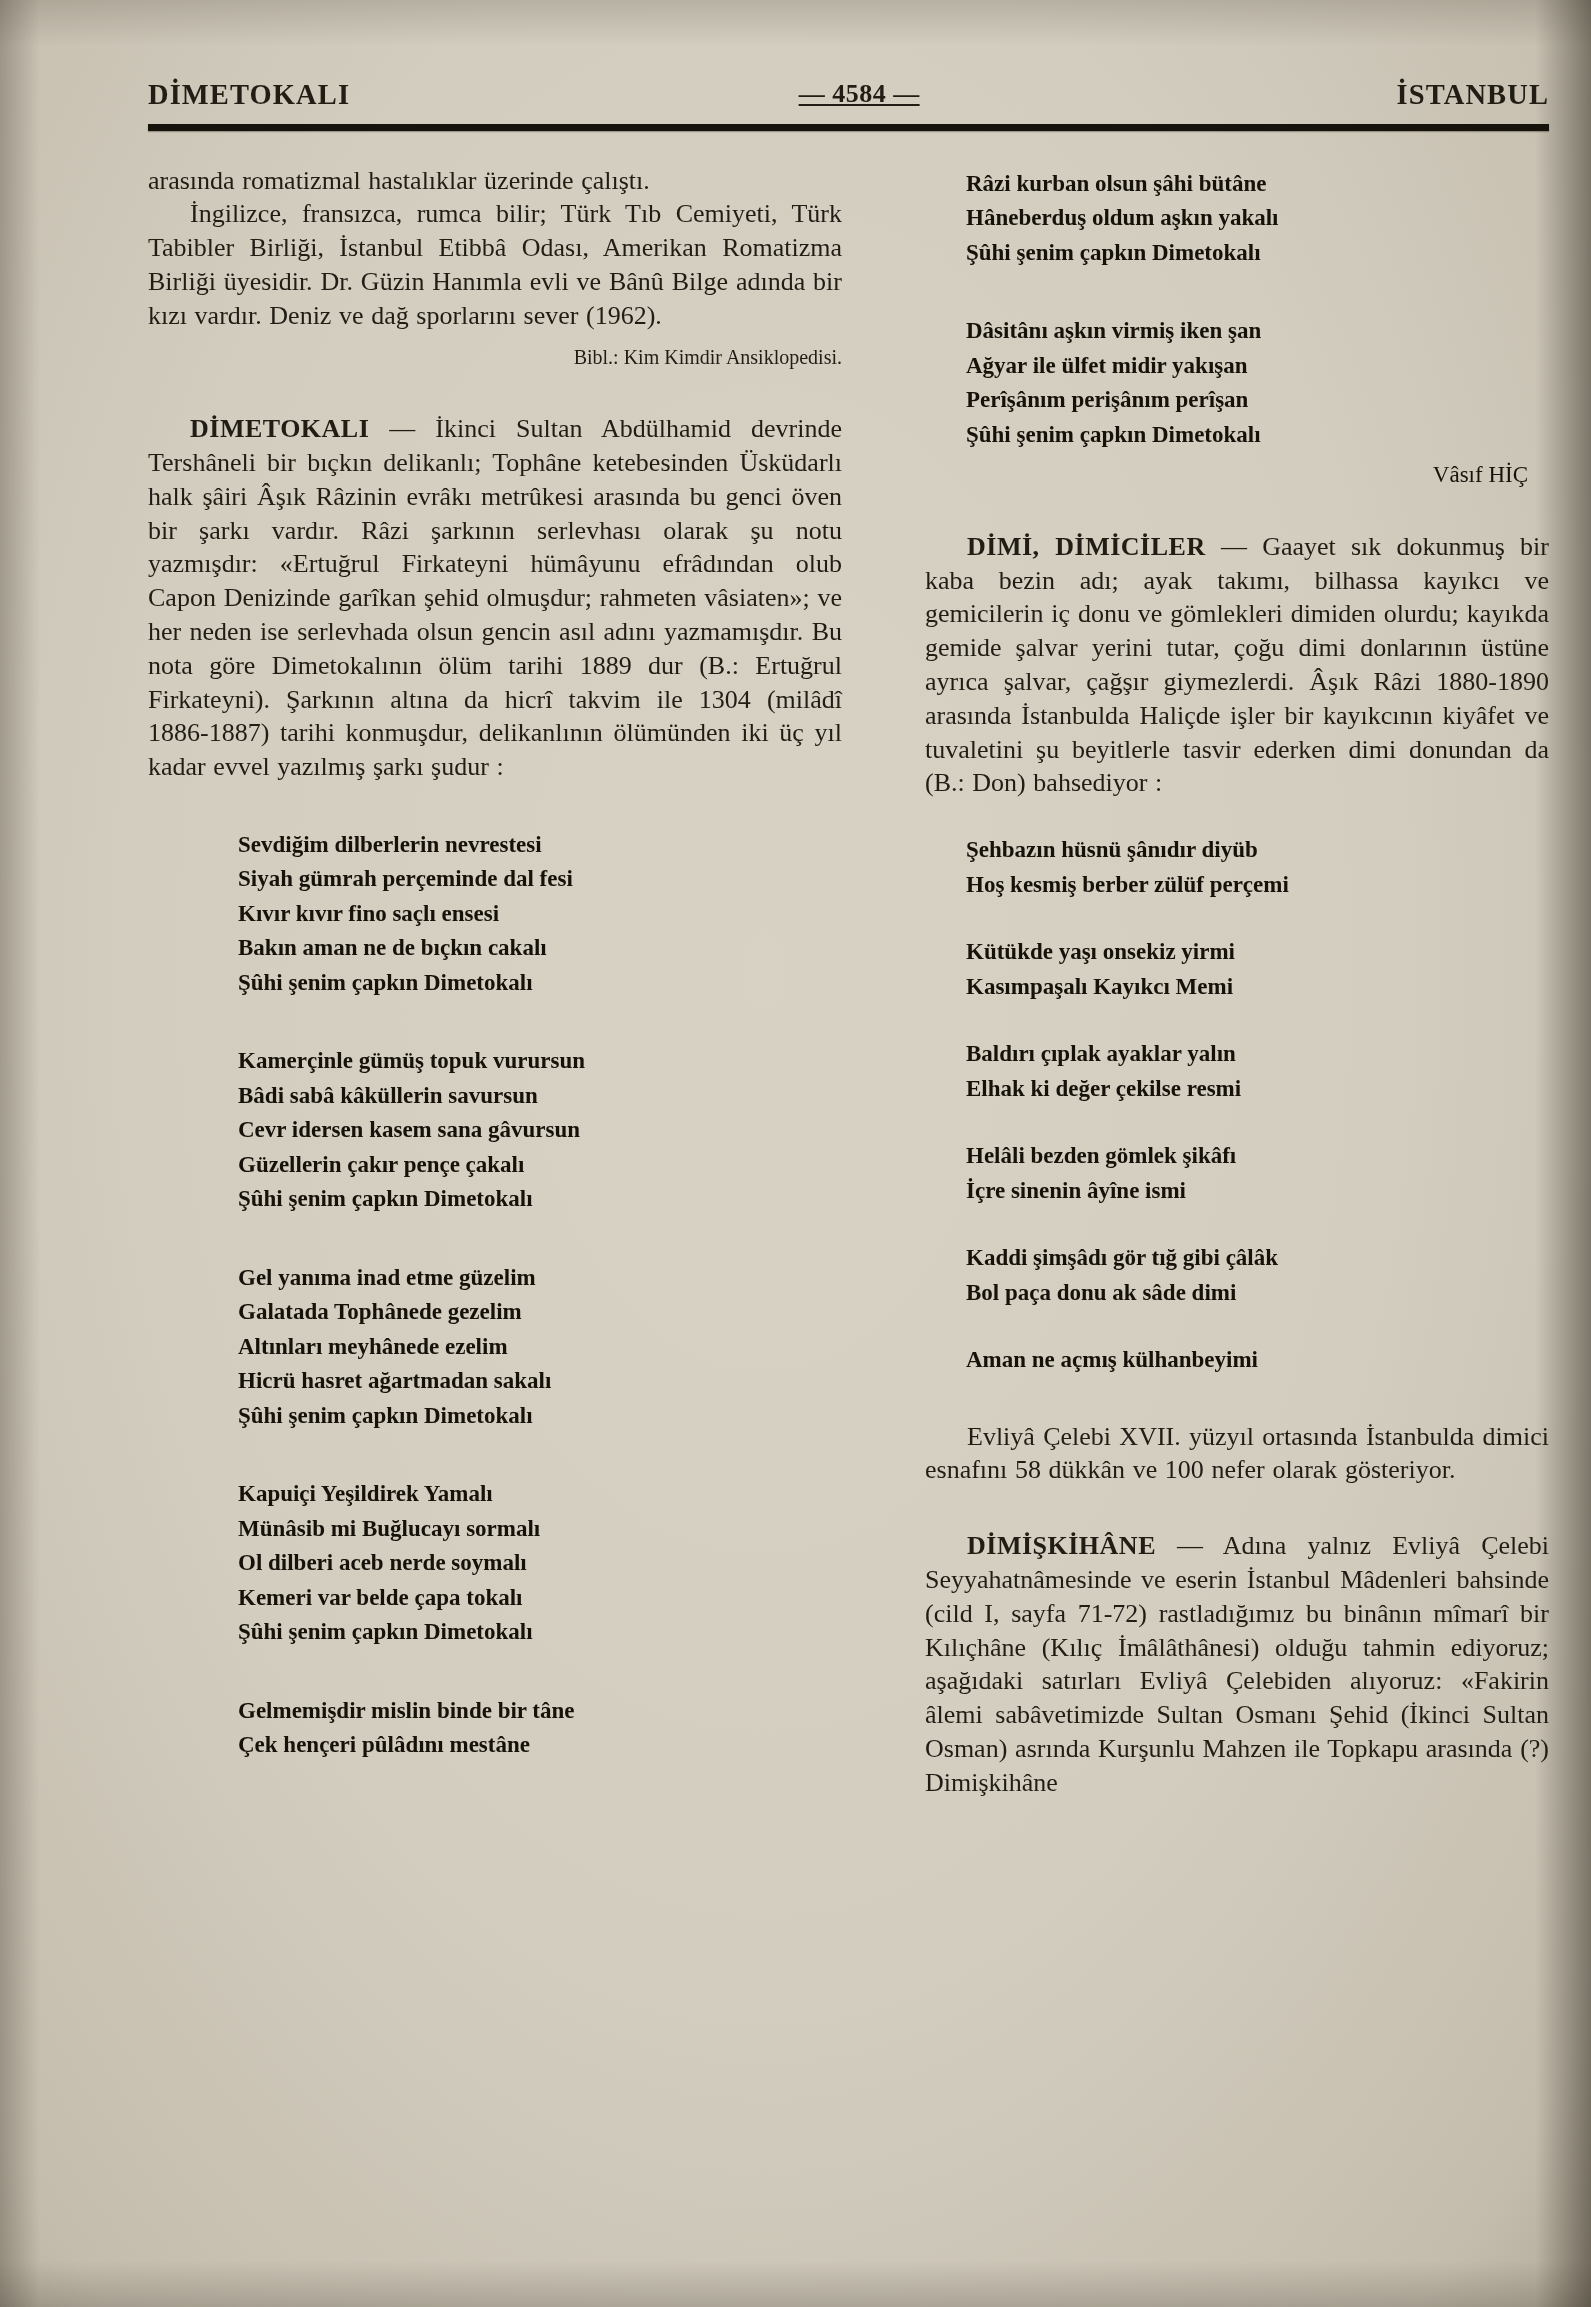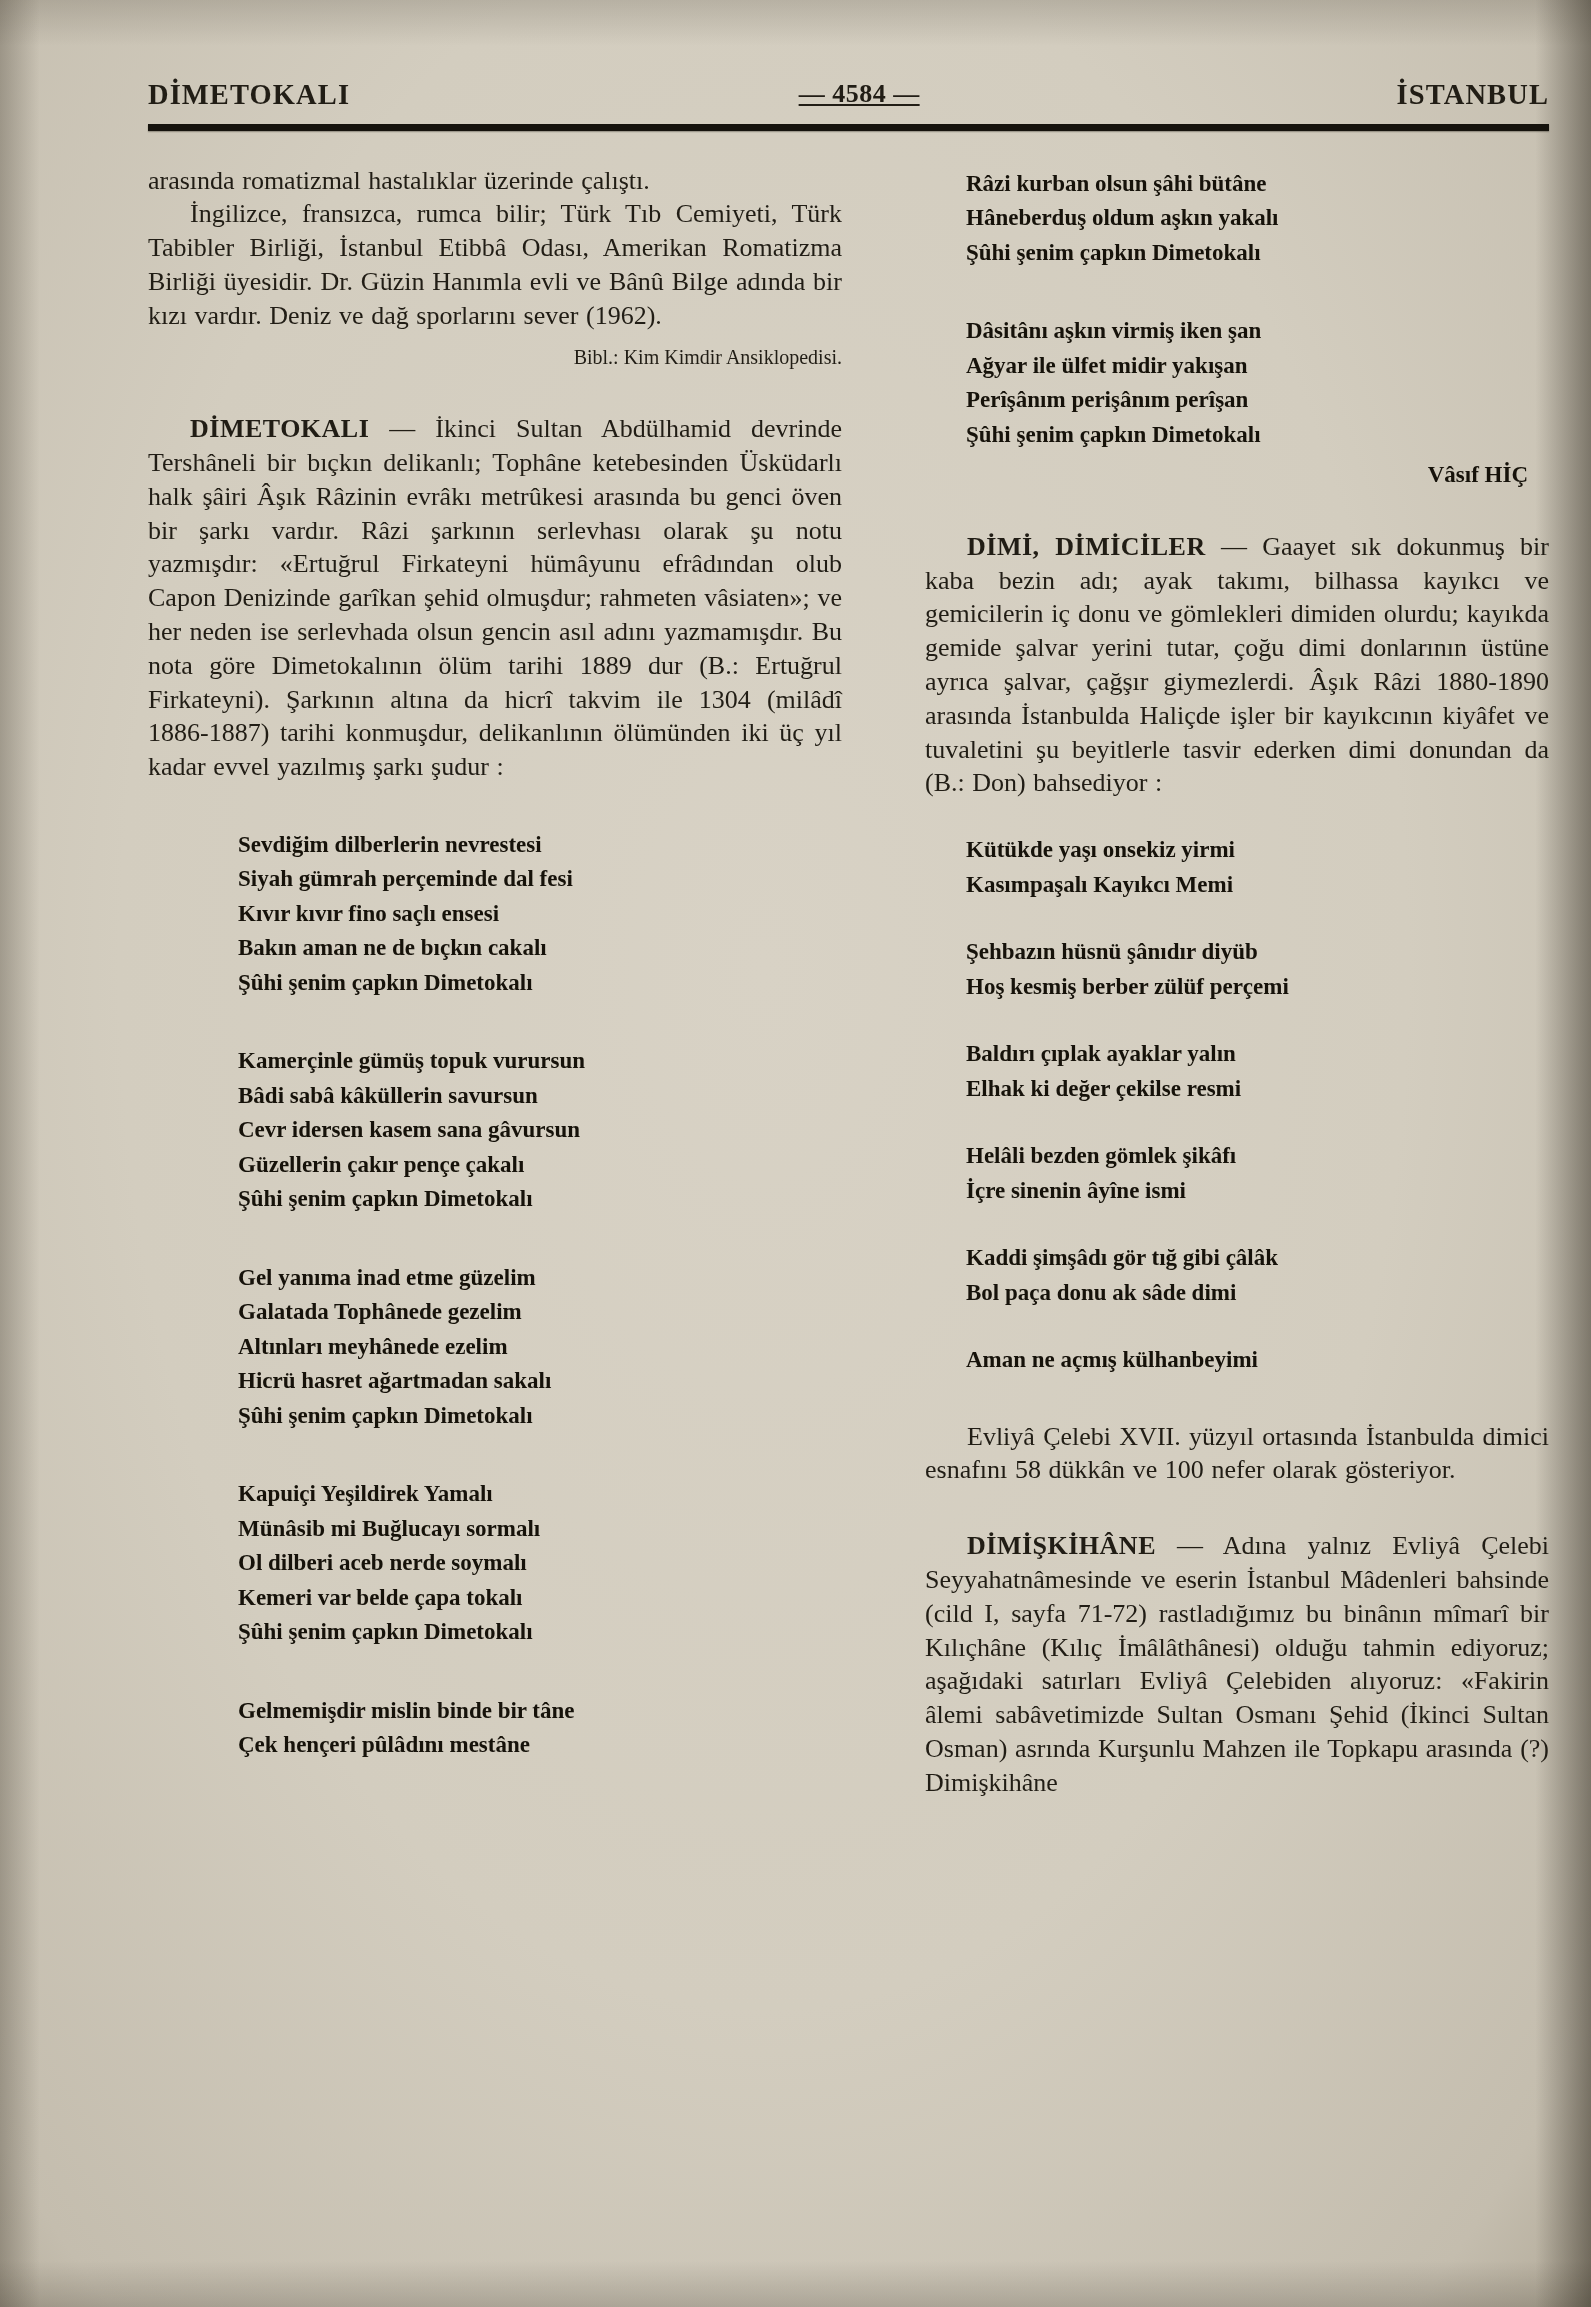--- a/index.html
+++ b/index.html
@@ -75,21 +75,21 @@
     font-size:23px;
     line-height:1.5;
     font-weight:700;
     color:#16120a;
     white-space:nowrap;
   }
   .attribution{
     margin:9.5px 21px 0 0;
     text-align:right;
     font-size:23px;
-    font-weight:700;
+    font-weight:400;
     color:#16120a;
   }
 </style>
 </head>
 <body>
 
 <div class="page">
 
   <header class="page-header">
     <span class="hdr hdr-left">DİMETOKALI</span>
@@ -160,30 +160,30 @@
           <p class="vline">Ağyar ile ülfet midir yakışan</p>
           <p class="vline">Perîşânım perişânım perîşan</p>
           <p class="vline">Şûhi şenim çapkın Dimetokalı</p>
         </div>
       <p class="attribution">Vâsıf HİÇ</p>
 
       <p class="para indent entry"><span class="term">DİMİ, DİMİCİLER</span><span> — Gaayet sık dokunmuş bir kaba bezin adı; ayak takımı, bilhassa kayıkcı ve gemicilerin iç donu ve gömlekleri dimiden olurdu; kayıkda gemide şalvar yerini tutar, çoğu dimi donlarının üstüne ayrıca şalvar, çağşır giymezlerdi. Âşık Râzi 1880-1890 arasında İstanbulda Haliçde işler bir kayıkcının kiyâfet ve tuvaletini şu beyitlerle tasvir ederken dimi donundan da (B.: Don) bahsediyor :</span></p>
 
       <div class="couplet">
 
+      <p class="vline">Şehbazın hüsnü şânıdır diyüb</p>
+          <p class="vline">Hoş kesmiş berber zülüf perçemi</p>
+        </div>
+      <div class="couplet">
+
       <p class="vline">Kütükde yaşı onsekiz yirmi</p>
           <p class="vline">Kasımpaşalı Kayıkcı Memi</p>
         </div>
       <div class="couplet">
 
-      <p class="vline">Şehbazın hüsnü şânıdır diyüb</p>
-          <p class="vline">Hoş kesmiş berber zülüf perçemi</p>
-        </div>
-      <div class="couplet">
-
       <p class="vline">Baldırı çıplak ayaklar yalın</p>
           <p class="vline">Elhak ki değer çekilse resmi</p>
         </div>
       <div class="couplet">
 
       <p class="vline">Helâli bezden gömlek şikâfı</p>
           <p class="vline">İçre sinenin âyîne ismi</p>
         </div>
       <div class="couplet">
 

